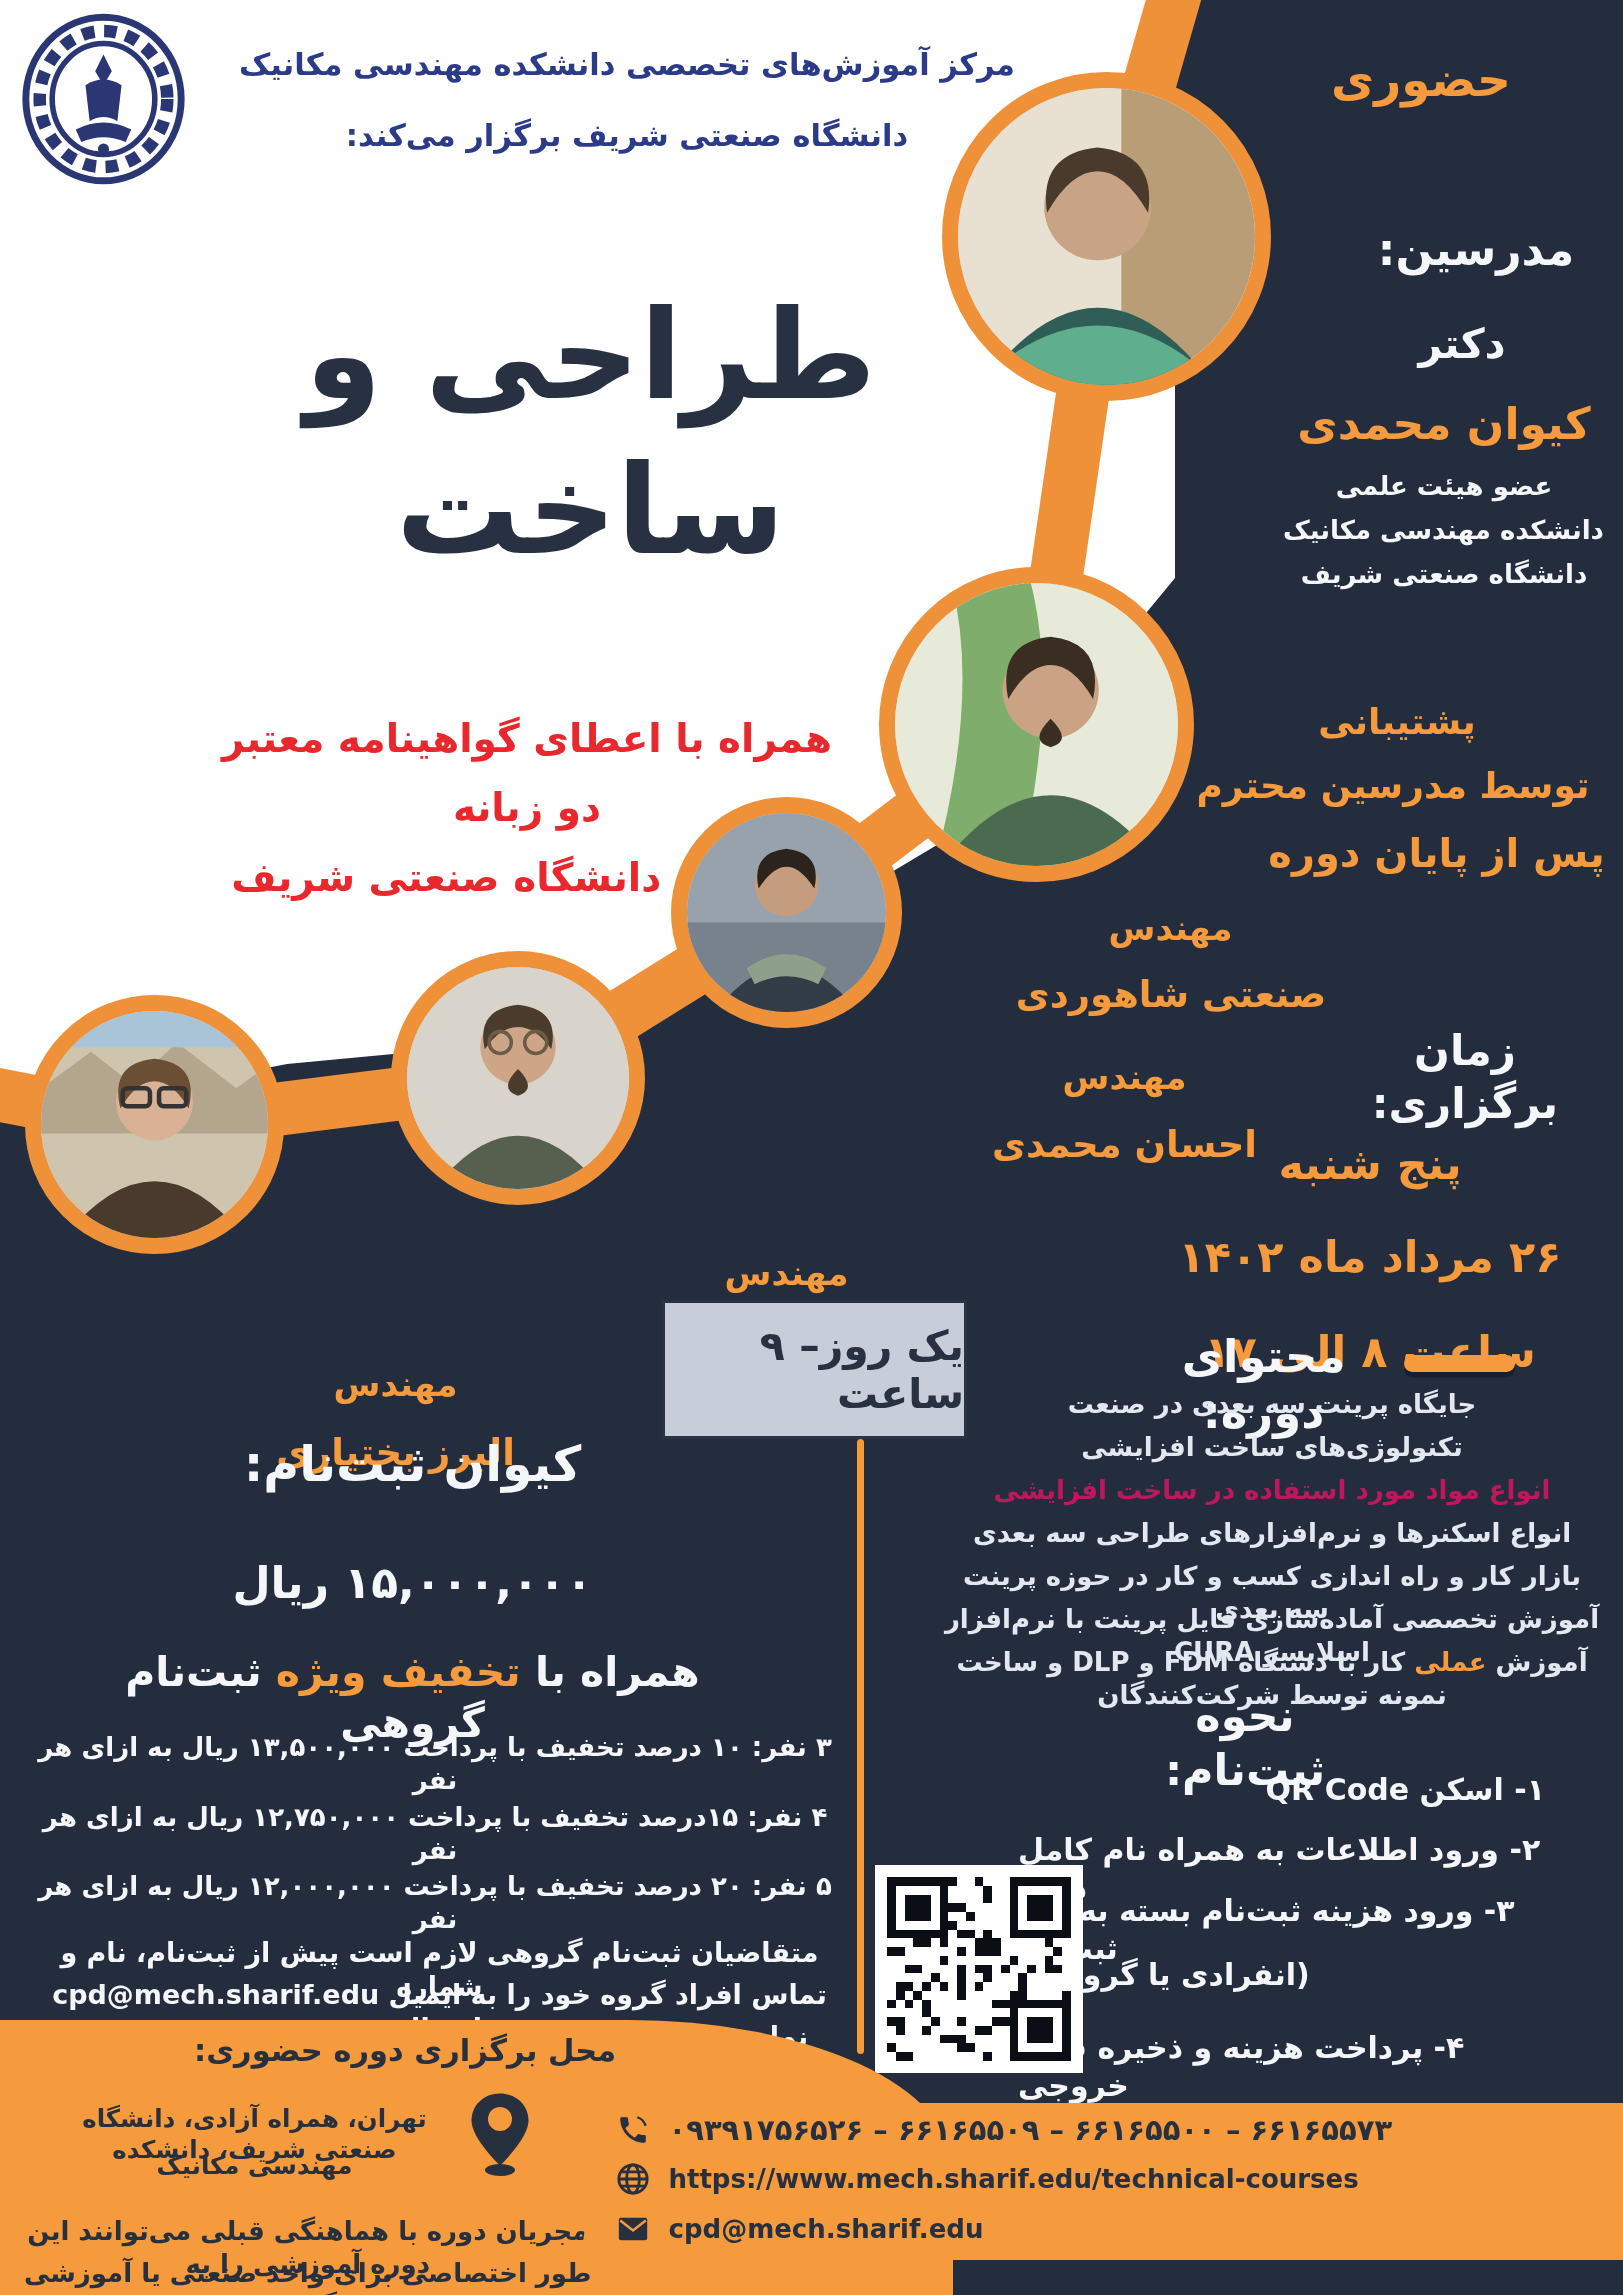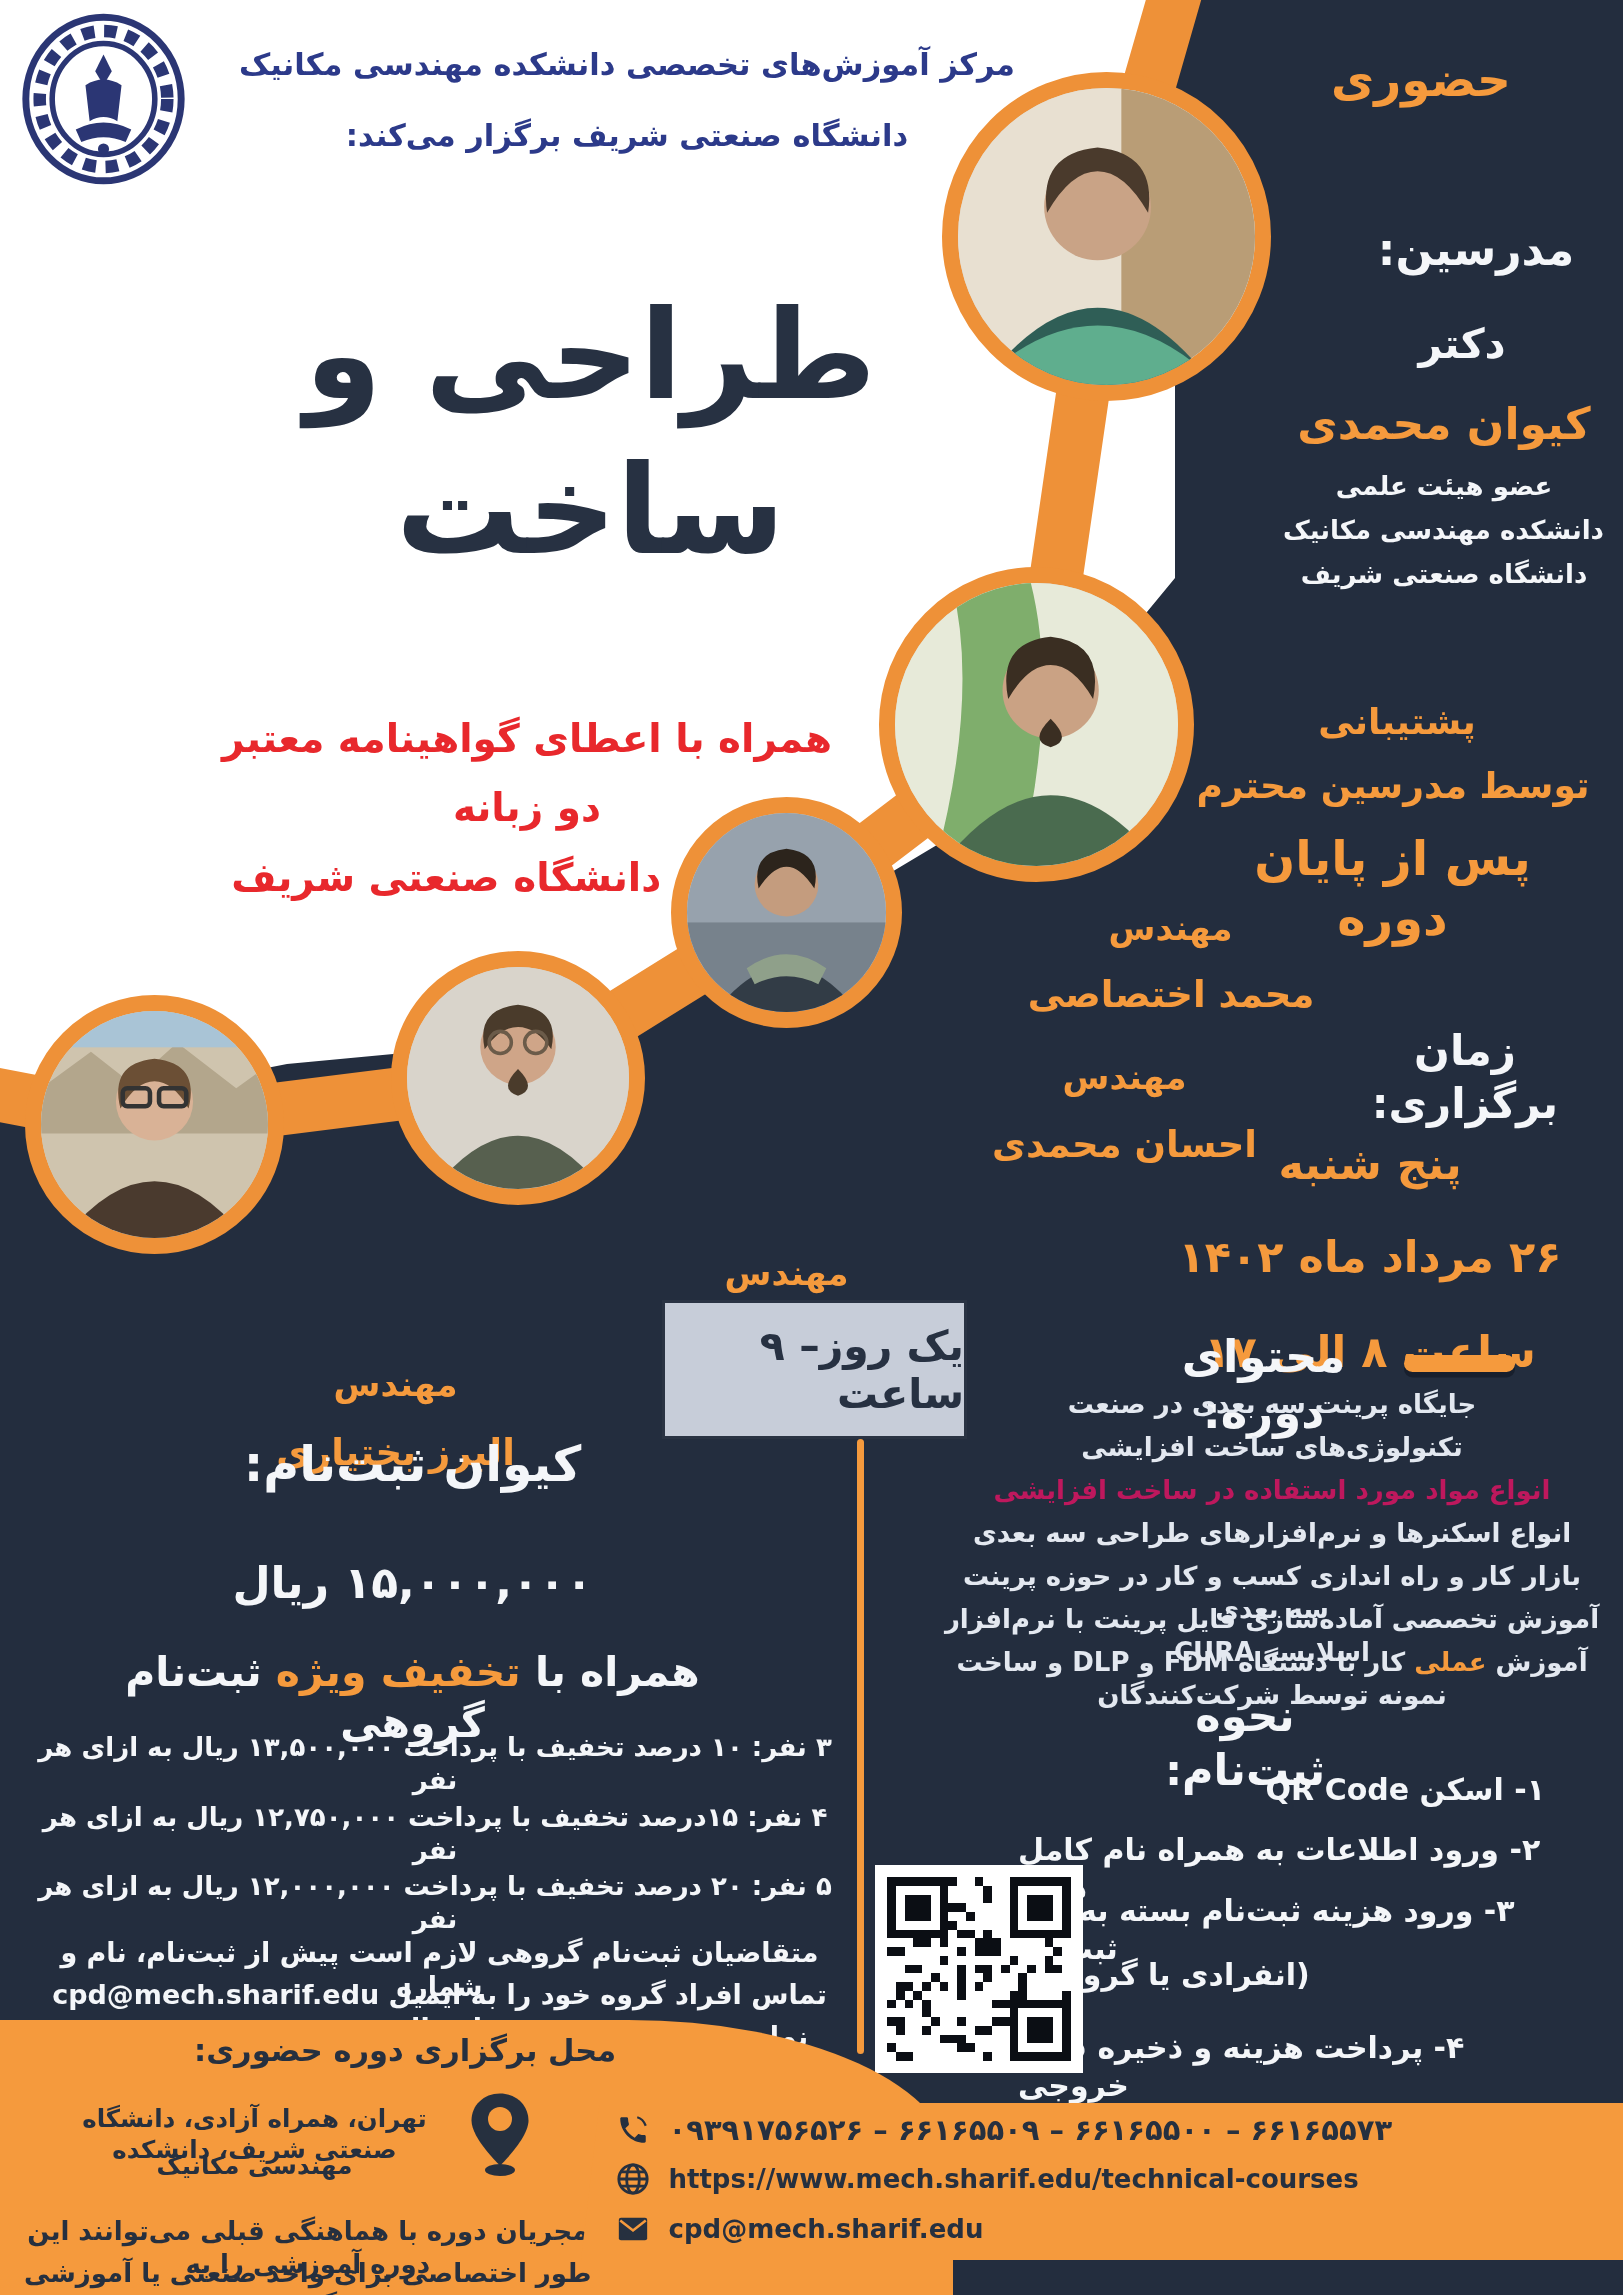--- a/index.html
+++ b/index.html
@@ -73,21 +73,21 @@
 
   <div class="t white center" style="left:1365px;top:222px;width:222px;font-size:44px;font-weight:800">مدرسین:</div>
   <div class="t white center" style="left:1365px;top:319px;width:194px;font-size:41px;font-weight:800">دکتر</div>
   <div class="t orange center" style="left:1296px;top:396px;width:296px;font-size:44px;font-weight:800">کیوان محمدی</div>
   <div class="t white center" style="left:1296px;top:470px;width:296px;font-size:26px">عضو هیئت علمی</div>
   <div class="t white center" style="left:1277px;top:514px;width:333px;font-size:26px">دانشکده مهندسی مکانیک</div>
   <div class="t white center" style="left:1296px;top:558px;width:296px;font-size:26px">دانشگاه صنعتی شریف</div>
 
   <div class="t orange center" style="left:1249px;top:699px;width:296px;font-size:36px;font-weight:800">پشتیبانی</div>
   <div class="t orange center" style="left:1194px;top:763px;width:398px;font-size:36px;font-weight:800">توسط مدرسین محترم</div>
-  <div class="t orange center" style="left:1212px;top:828px;width:361px;font-size:48px;font-weight:800">پس از پایان دوره</div>
+  <div class="t orange center" style="left:1256px;top:828px;width:361px;font-size:40px;font-weight:800">پس از پایان دوره</div>
 
   <div class="abs pcircle" style="left:942px;top:72px;width:329px;height:329px">
     <svg viewBox="0 0 100 100">
         <rect width="100" height="100" fill="#e8e0d1"></rect>
         <rect x="55" y="0" width="45" height="100" fill="#b99d76"></rect>
         <circle cx="47" cy="40" r="18" fill="#c9a386"></circle>
         <path d="M47 20 q-20 2 -17 22 q8 -14 17 -14 q9 0 17 14 q3 -20 -17 -22z" fill="#4a3a2c"></path>
         <path d="M8 100 q39 -52 78 0 z" fill="#2f5e56"></path>
         <path d="M14 93 q33 -26 66 0 l0 7 -66 0z" fill="#5fae8e"></path>
       </svg>
@@ -130,21 +130,21 @@
         <rect y="0" width="100" height="16" fill="#a9c4d6"></rect>
         <circle cx="50" cy="40" r="17" fill="#d9b296"></circle>
         <path d="M50 21 q-20 2 -15 22 q7 -12 15 -12 q8 0 15 12 q5 -20 -15 -22z" fill="#6b4f35"></path>
         <rect x="36" y="34" width="12" height="8" rx="2" fill="none" stroke="#333" stroke-width="2"></rect>
         <rect x="52" y="34" width="12" height="8" rx="2" fill="none" stroke="#333" stroke-width="2"></rect>
         <path d="M10 100 q40 -50 80 0 z" fill="#4a3a2e"></path>
       </svg>
   </div>
 
   <div class="t orange center" style="left:1050px;top:907px;width:241px;font-size:34px;font-weight:800">مهندس</div>
-  <div class="t orange center" style="left:1009px;top:972px;width:324px;font-size:37px;font-weight:800">محمد اختصاصی</div>
+  <div class="t orange center" style="left:1009px;top:972px;width:324px;font-size:37px;font-weight:800">صنعتی شاهوردی</div>
 
   <div class="t orange center" style="left:1004px;top:1056px;width:241px;font-size:34px;font-weight:800">مهندس</div>
   <div class="t orange center" style="left:967px;top:1122px;width:315px;font-size:37px;font-weight:800">احسان محمدی</div>
 
   <div class="t orange center" style="left:666px;top:1252px;width:241px;font-size:34px;font-weight:800">مهندس</div>
   <div class="t orange center" style="left:643px;top:1319px;width:296px;font-size:37px;font-weight:800">سبحان رضایی</div>
 
   <div class="t orange center" style="left:275px;top:1363px;width:241px;font-size:34px;font-weight:800">مهندس</div>
   <div class="t orange center" style="left:245px;top:1430px;width:301px;font-size:37px;font-weight:700">البرز بختیاری</div>
 

